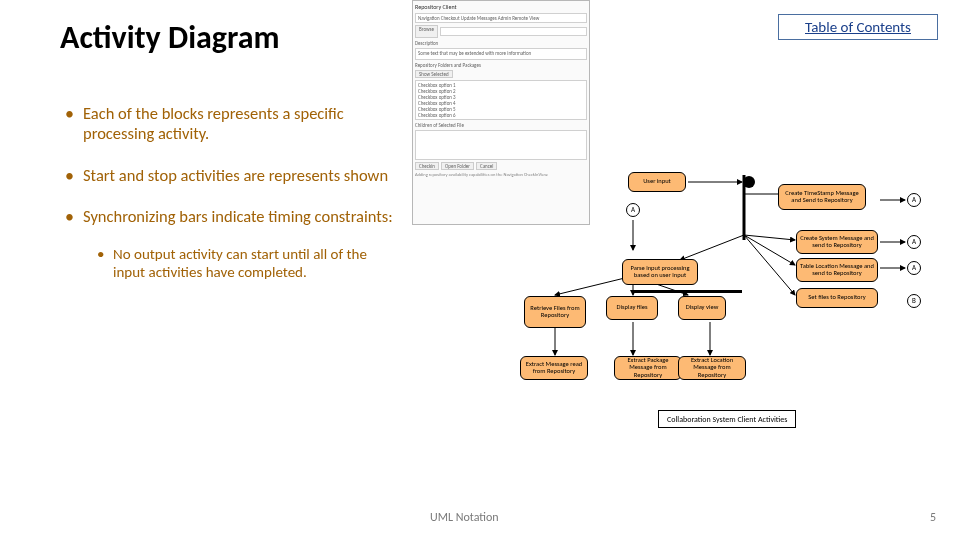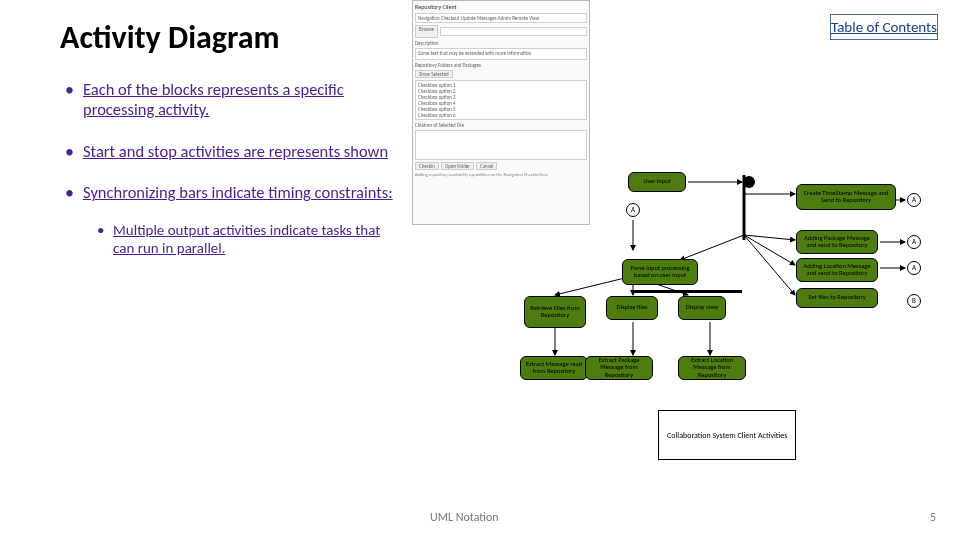--- a/index.html
+++ b/index.html
@@ -17,35 +17,34 @@
     left: 60px;
     font-size: 32px;
     font-weight: 700;
     color: #000;
   }
   .toc-link {
     position: absolute;
     top: 14px;
     right: 22px;
     border: 1px solid #4a6ea0;
-    padding: 3px 0;
+    padding: 3px 26px;
     font-size: 15px;
     color: #1a3f8a;
     text-decoration: underline;
     background: #fff;
   }
   .content {
     position: absolute;
-    top: 80px;
+    top: 104px;
     left: 65px;
     width: 330px;
     font-size: 16.5px;
-    color: #4c1d95;
+    color: #a16207;
     line-height: 1.2;
-    text-decoration: underline;
   }
   .content > ul { list-style: none; }
   .content > ul > li {
     position: relative;
     padding-left: 18px;
     margin-bottom: 22px;
   }
   .content > ul > li::before {
     content: "•";
     position: absolute;
@@ -92,21 +91,21 @@
     position: absolute;
     top: 150px;
     left: 510px;
     width: 440px;
     height: 300px;
   }
   .act {
     position: absolute;
     border: 1px solid #000;
     border-radius: 6px;
-    background: #4d7c0f;
+    background: #fdba74;
     font-size: 6.5px;
     text-align: center;
     display: flex;
     align-items: center;
     justify-content: center;
     padding: 2px 3px;
     line-height: 1.1;
   }
   .syncbar {
     position: absolute;
@@ -125,21 +124,21 @@
     border: 1px solid #000;
     border-radius: 50%;
     font-size: 7px;
     text-align: center;
     line-height: 12px;
     background: #fff;
   }
   .dtitle {
     position: absolute;
     border: 1px solid #000;
-    padding: 19px 8px;
+    padding: 3px 8px;
     font-size: 8px;
     background: #fff;
     text-align: center;
   }
   svg.arrows {
     position: absolute;
     top: 0; left: 0;
     width: 440px; height: 300px;
     pointer-events: none;
   }
@@ -165,21 +164,21 @@
 
 <a class="toc-link">Table of Contents</a>
 
 <div class="content">
   <ul>
     <li>Each of the blocks represents a specific processing activity.</li>
     <li>Start and stop activities are represents shown</li>
     <li>
       <span>Synchronizing bars indicate timing constraints:</span>
       <ul class="sublist">
-        <li>Multiple output activities indicate tasks that can run in parallel.</li>
+        <li>No output activity can start until all of the input activities have completed.</li>
       </ul>
     </li>
   </ul>
 </div>
 
 <div class="panel">
   <div style="font-size:6px;color:#333;">Repository Client</div>
   <div class="panel-row">Navigation  Checkout  Update  Messages  Admin  Remote View</div>
   <div class="panel-btns">
     <span class="panel-btn">Browse</span>
@@ -235,32 +234,32 @@
     <line x1="370" y1="92" x2="395" y2="92" stroke="#000" marker-end="url(#ah)"></line>
     <line x1="370" y1="118" x2="395" y2="118" stroke="#000" marker-end="url(#ah)"></line>
   </svg>
 
   <div class="startdot" style="top:26px;left:233px;"></div>
 
   <div class="act" style="top:22px;left:118px;width:58px;height:20px;">User input</div>
 
   <div class="circle-lbl" style="top:53px;left:116px;">A</div>
 
-  <div class="act" style="top:34px;left:286px;width:100px;height:26px;">Create TimeStamp Message and Send to Repository</div>
+  <div class="act" style="top:34px;left:268px;width:88px;height:26px;">Create TimeStamp Message and Send to Repository</div>
   <div class="act" style="top:100px;left:112px;width:76px;height:26px;margin-top:9px;">Parse input processing based on user input</div>
-  <div class="act" style="top:80px;left:286px;width:82px;height:24px;">Adding Package Message and send to Repository</div>
-  <div class="act" style="top:108px;left:286px;width:82px;height:24px;">Adding Location Message and send to Repository</div>
+  <div class="act" style="top:80px;left:286px;width:82px;height:24px;">Create System Message and send to Repository</div>
+  <div class="act" style="top:108px;left:286px;width:82px;height:24px;">Table Location Message and send to Repository</div>
 
   <div class="act" style="top:146px;left:14px;width:62px;height:32px;">Retrieve Files from Repository</div>
   <div class="act" style="top:146px;left:96px;width:52px;height:24px;">Display files</div>
   <div class="act" style="top:146px;left:168px;width:48px;height:24px;">Display view</div>
   <div class="act" style="top:138px;left:286px;width:82px;height:20px;">Set files to Repository</div>
 
   <div class="act" style="top:206px;left:10px;width:68px;height:24px;">Extract Message read from Repository</div>
-  <div class="act" style="top:206px;left:75px;width:68px;height:24px;">Extract Package Message from Repository</div>
+  <div class="act" style="top:206px;left:104px;width:68px;height:24px;">Extract Package Message from Repository</div>
   <div class="act" style="top:206px;left:168px;width:68px;height:24px;">Extract Location Message from Repository</div>
 
   <div class="circle-lbl" style="top:43px;left:397px;">A</div>
   <div class="circle-lbl" style="top:85px;left:397px;">A</div>
   <div class="circle-lbl" style="top:111px;left:397px;">A</div>
   <div class="circle-lbl" style="top:144px;left:397px;">B</div>
 
   <div class="syncbar" style="top:140px;left:122px;height:3px;width:110px;"></div>
 
   <div class="dtitle" style="top:260px;left:148px;">Collaboration System Client Activities</div>

